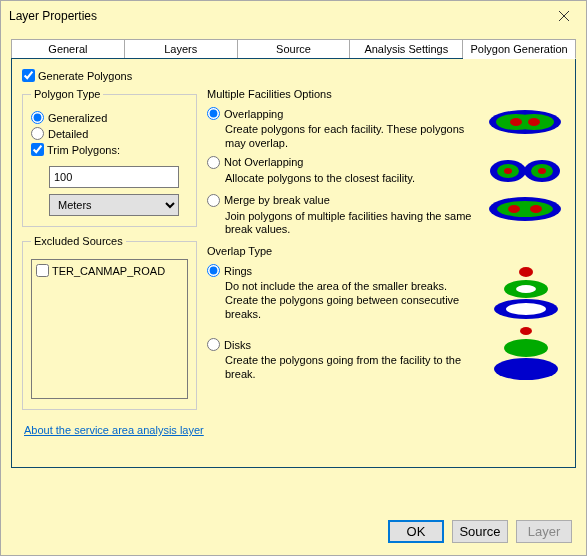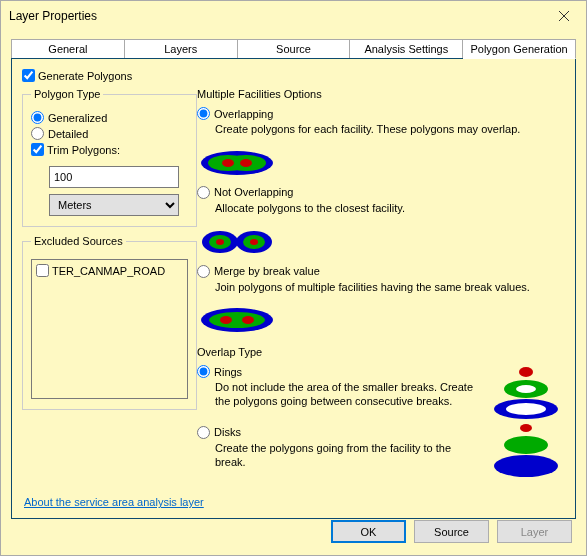--- a/index.html
+++ b/index.html
@@ -13,42 +13,42 @@
 .tabs { position: relative; }
 .tab-row { display: flex; }
 .tab { border: 1px solid #aaa; border-bottom: none; padding: 3px 0; text-align: center; background: #fff; cursor: pointer; font-size: 11px; position: relative; }
 .tab-row:first-child .tab { flex: 1; }
 .tab-row:nth-child(2) .tab { flex: 1; }
 .tab.active { background: #fff; z-index: 2; border-bottom: 1px solid #fff; margin-bottom: -1px; }
 .tab + .tab { border-left: none; }
 .tab-body { border: 1px solid #0c4a6e; padding: 10px 10px 10px 10px; min-height: 410px; }
 .check-row { display: flex; align-items: center; gap: 3px; margin-bottom: 6px; }
 .check-row input { margin: 0; }
-.columns { display: flex; gap: 0; }
+.columns { display: flex; gap: 10px; }
 .left-col { width: 175px; display: flex; flex-direction: column; gap: 8px; }
 .right-col { flex: 1; }
 fieldset { border: 1px solid #ccc; padding: 8px 8px 10px 8px; font-size: 11px; }
 legend { padding: 0 3px; }
 .radio-row { display: flex; align-items: center; gap: 4px; margin: 3px 0; }
 .radio-row input { margin: 0; }
 .trim-input { width: 130px; height: 22px; border: 1px solid #7a7a7a; padding: 2px 4px; margin: 4px 0 6px 18px; font-size: 11px; }
 .unit-select { width: 130px; height: 22px; border: 1px solid #7a7a7a; background: #e1e1e1; margin-left: 18px; font-size: 11px; padding: 2px 4px; }
 .excluded-list { border: 1px solid #7a7a7a; height: 140px; padding: 4px; margin-top: 4px; }
 .section { margin-bottom: 4px; }
 .section-title { margin-bottom: 4px; }
-.opt-block { display: flex; gap: 8px; margin-bottom: 2px; flex-direction: column; }
+.opt-block { display: flex; gap: 8px; margin-bottom: 2px; }
 .opt-text { flex: 1; }
 .opt-desc { margin-left: 18px; font-size: 11px; line-height: 1.25; }
 .opt-img { width: 80px; height: 36px; display: flex; align-items: center; justify-content: center; }
 .overlap-flex { display: flex; gap: 8px; }
 .overlap-left { flex: 1; }
 .overlap-img { width: 78px; display: flex; flex-direction: column; align-items: center; justify-content: space-around; }
 .link { color: #0066cc; text-decoration: underline; cursor: pointer; margin: 14px 0 0 2px; display: inline-block; }
 .button-bar { position: absolute; bottom: 12px; right: 14px; display: flex; gap: 8px; }
-.btn { width: 75px; height: 23px; border: 1px solid #adadad; background: #e1e1e1; font-size: 11px; cursor: pointer; }
+.btn { width: 56px; height: 23px; border: 1px solid #adadad; background: #e1e1e1; font-size: 13px; cursor: pointer; }
 .btn.default { border: 2px solid #0078d7; }
 .btn.disabled { color: #888; cursor: default; }
 svg.illus { display: block; }
 </style>
 </head>
 <body>
 
 <div class="window">
   <div class="titlebar">
     <span class="title">Layer Properties</span>

